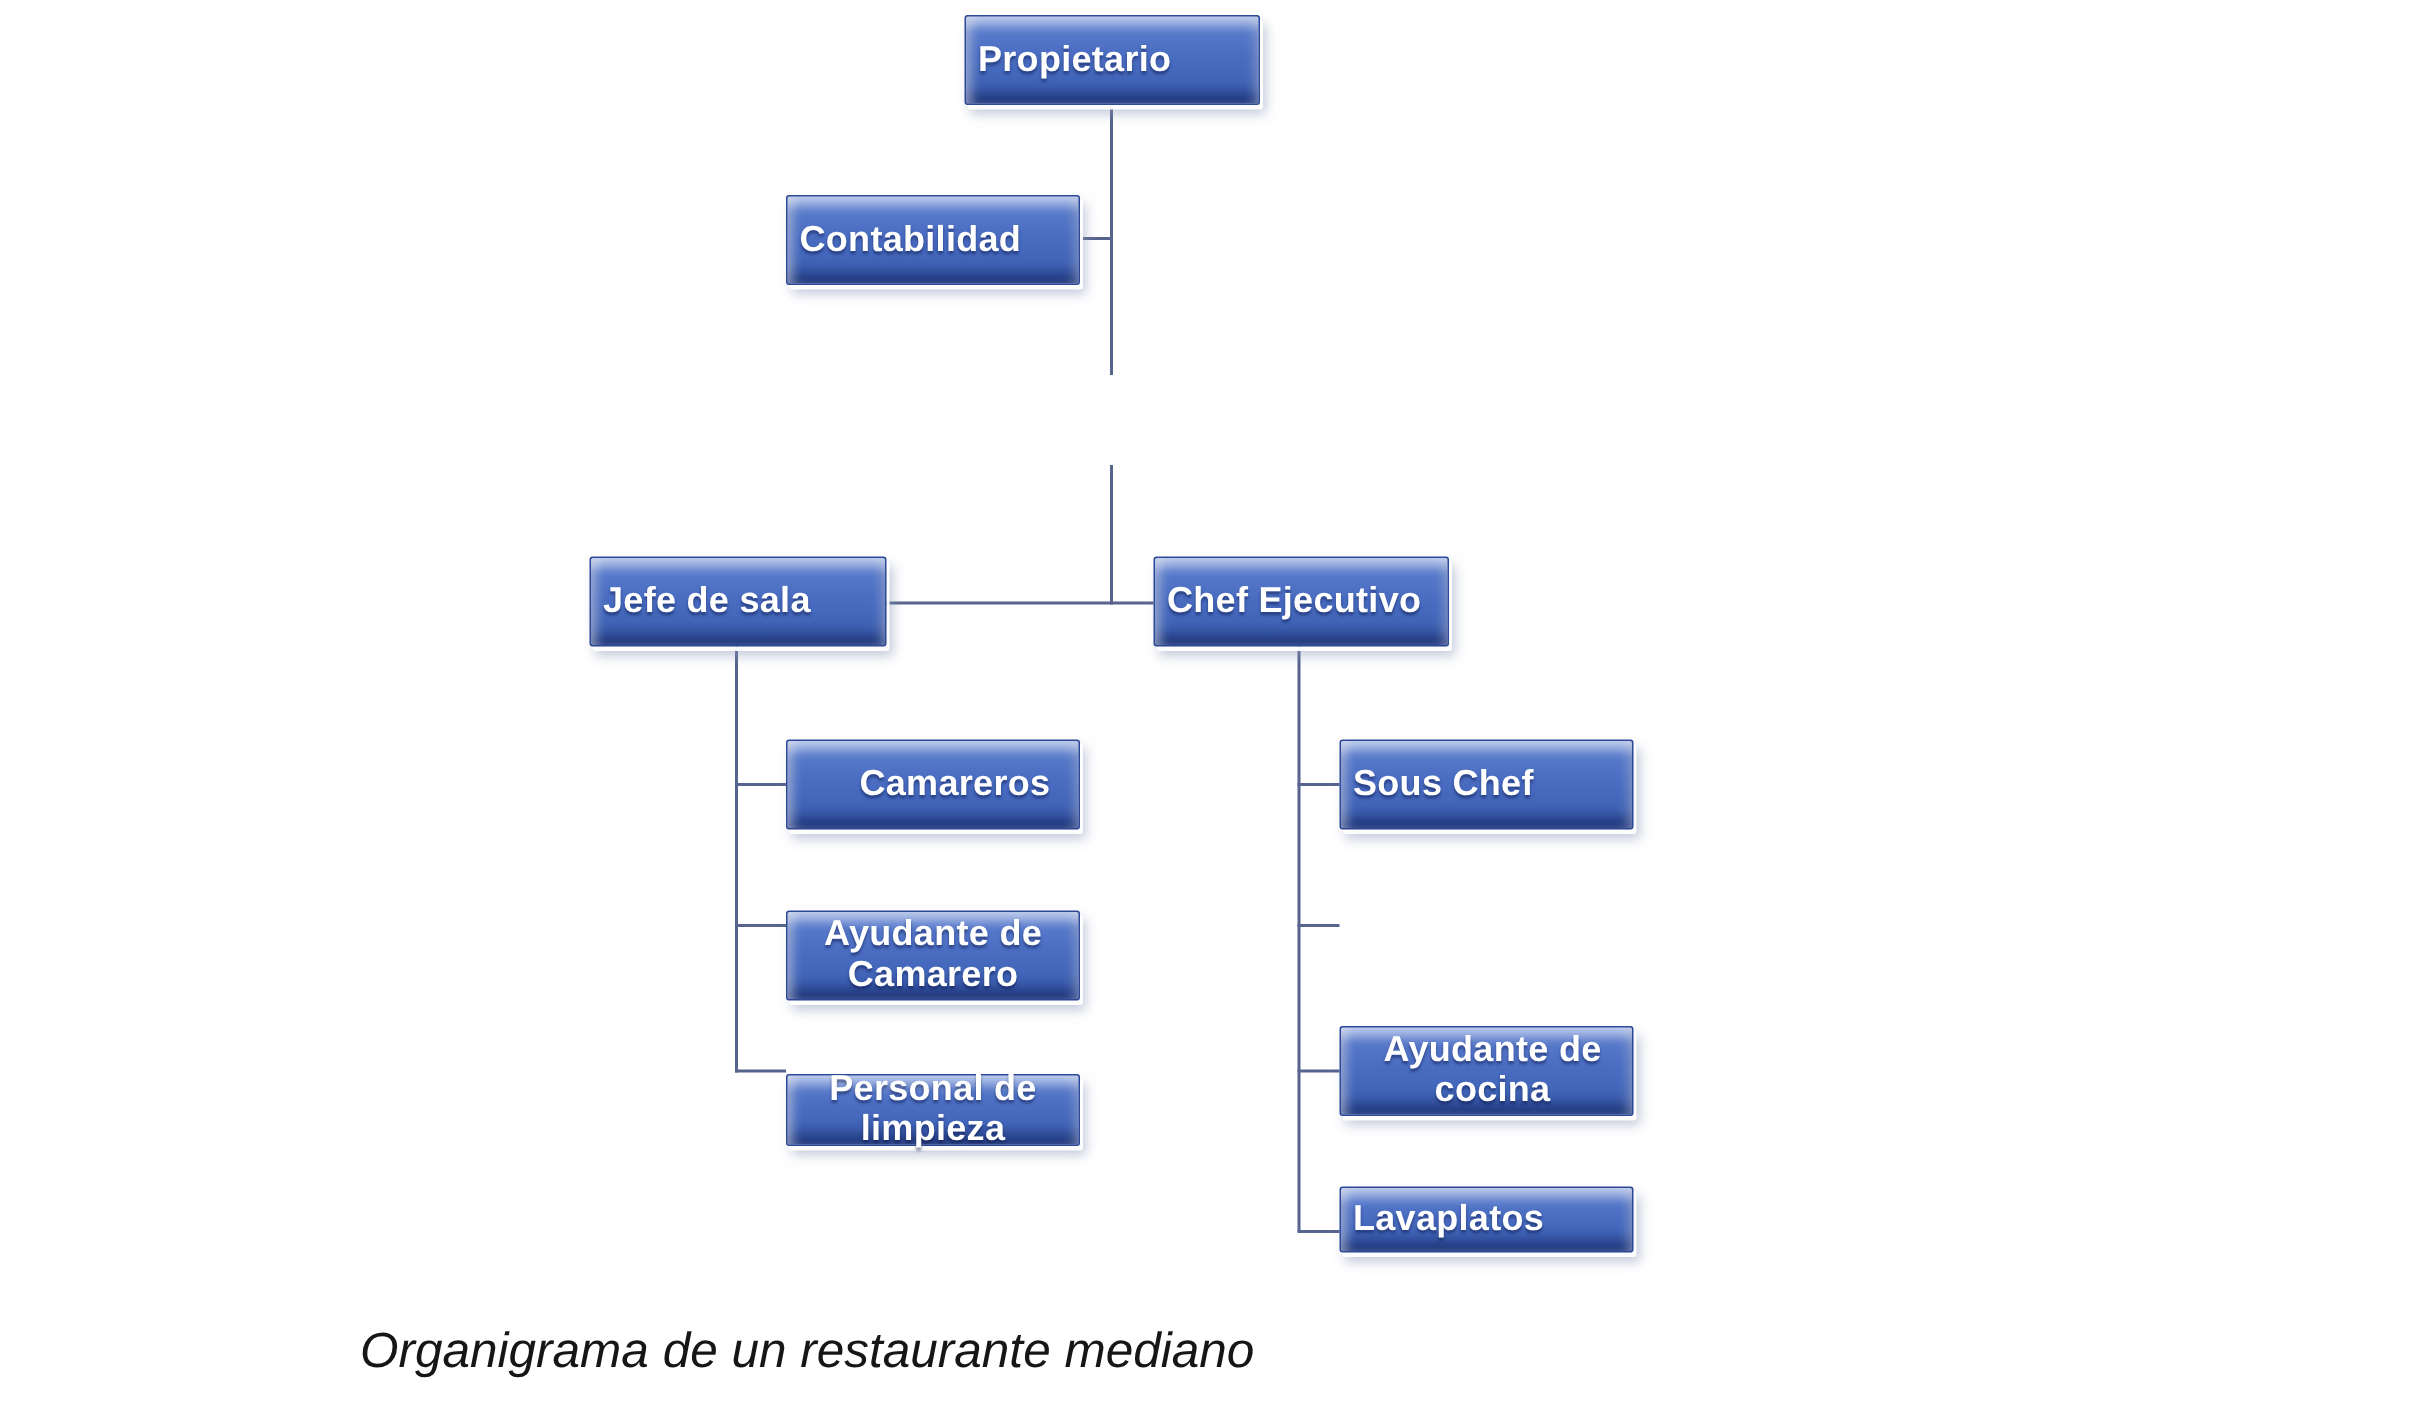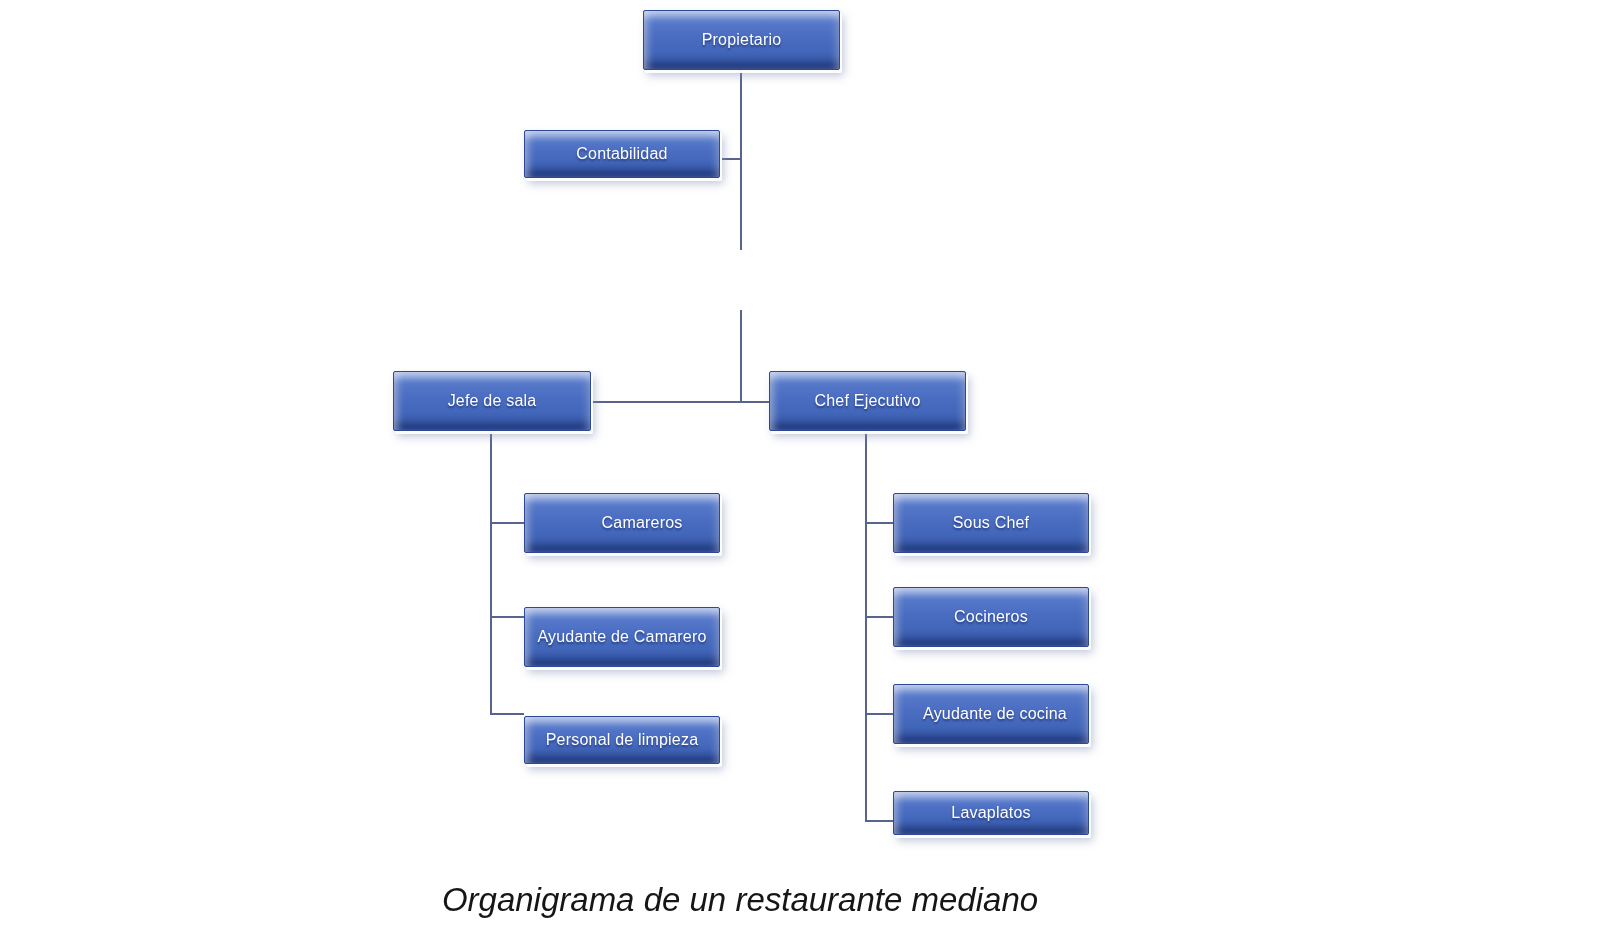--- a/index.html
+++ b/index.html
@@ -16,26 +16,25 @@
     width: 1616px;
     height: 936px;
     background: #ffffff;
   }
   
   .node {
     position: absolute;
     box-sizing: border-box;
     display: flex;
     align-items: center;
-    justify-content: center;
     text-align: center;
     padding: 2px 8px;
     color: #ffffff;
-    font-weight: normal;
-    font-size: 16px;
+    font-weight: bold;
+    font-size: 24px;
     line-height: 1.12;
     letter-spacing: .2px;
     border: 1px solid #2c4897;
     border-radius: 2px;
     background: linear-gradient(180deg, #5e80cf 0%, #4a6dc2 45%, #4266ba 70%, #3a5cab 100%);
     box-shadow:
       inset 0 8px 7px -2px rgba(255,255,255,.55),
       inset 7px 0 6px -2px rgba(255,255,255,.30),
       inset -7px 0 6px -2px rgba(255,255,255,.16),
       inset 0 -9px 9px -2px rgba(8,22,80,.52),
@@ -48,21 +47,21 @@
   .conn {
     position: absolute;
     background: #56648e;
   }
   
   .caption {
     position: absolute;
     left: 240px;
     top: 878px;
     width: 1000px;
-    text-align: center;
+    text-align: left;
     font-style: italic;
     font-size: 33px;
     line-height: 44px;
     color: #161616;
     font-family: "Liberation Sans", sans-serif;
   }
 </style>
 </head>
 <body>
 
@@ -80,44 +79,41 @@
 
   <div class="conn" style="left:865px; top:431px; width:2px;  height:390px;"></div>
   <div class="conn" style="left:865px; top:522px; width:28px; height:2px;"></div>
   <div class="conn" style="left:865px; top:616px; width:28px; height:2px;"></div>
   <div class="conn" style="left:865px; top:713px; width:28px; height:2px;"></div>
   <div class="conn" style="left:865px; top:820px; width:28px; height:2px;"></div>
 
   <div class="node" style="left:643px; top:10px;  width:197px; height:60px;">
       <span>Propietario</span>
     </div>
-  <div class="node" style="left:524px; top:130px; width:196px; height:48px;">
+  <div class="node" style="left:524px; top:130px; width:196px; height:60px;">
       <span>Contabilidad</span>
     </div>
   <div class="node" style="left:393px; top:371px; width:198px; height:60px;">
       <span>Jefe de sala</span>
     </div>
   <div class="node" style="left:769px; top:371px; width:197px; height:60px;">
       <span>Chef Ejecutivo</span>
     </div>
   <div class="node" style="left:524px; top:493px; width:196px; height:60px;padding-left:48px;">
       <span>Camareros</span>
     </div>
   <div class="node" style="left:524px; top:587px; width:196px; height:60px;margin-top:20px;">
       <span>Ayudante de Camarero</span>
     </div>
   <div class="node" style="left:524px; top:716px; width:196px; height:48px;">
       <span>Personal de limpieza</span>
     </div>
   <div class="node" style="left:893px; top:493px; width:196px; height:60px;">
       <span>Sous Chef</span>
     </div>
-  <div class="node" style="left:893px; top:587px; width:196px; height:60px;">
-      <span>Cocineros</span>
-    </div>
   <div class="node" style="left:893px; top:684px; width:196px; height:60px;padding-left:16px;">
       <span>Ayudante de cocina</span>
     </div>
   <div class="node" style="left:893px; top:791px; width:196px; height:44px;">
       <span>Lavaplatos</span>
     </div>
 
   <div class="caption">Organigrama de un restaurante mediano</div>
 
 </div>

